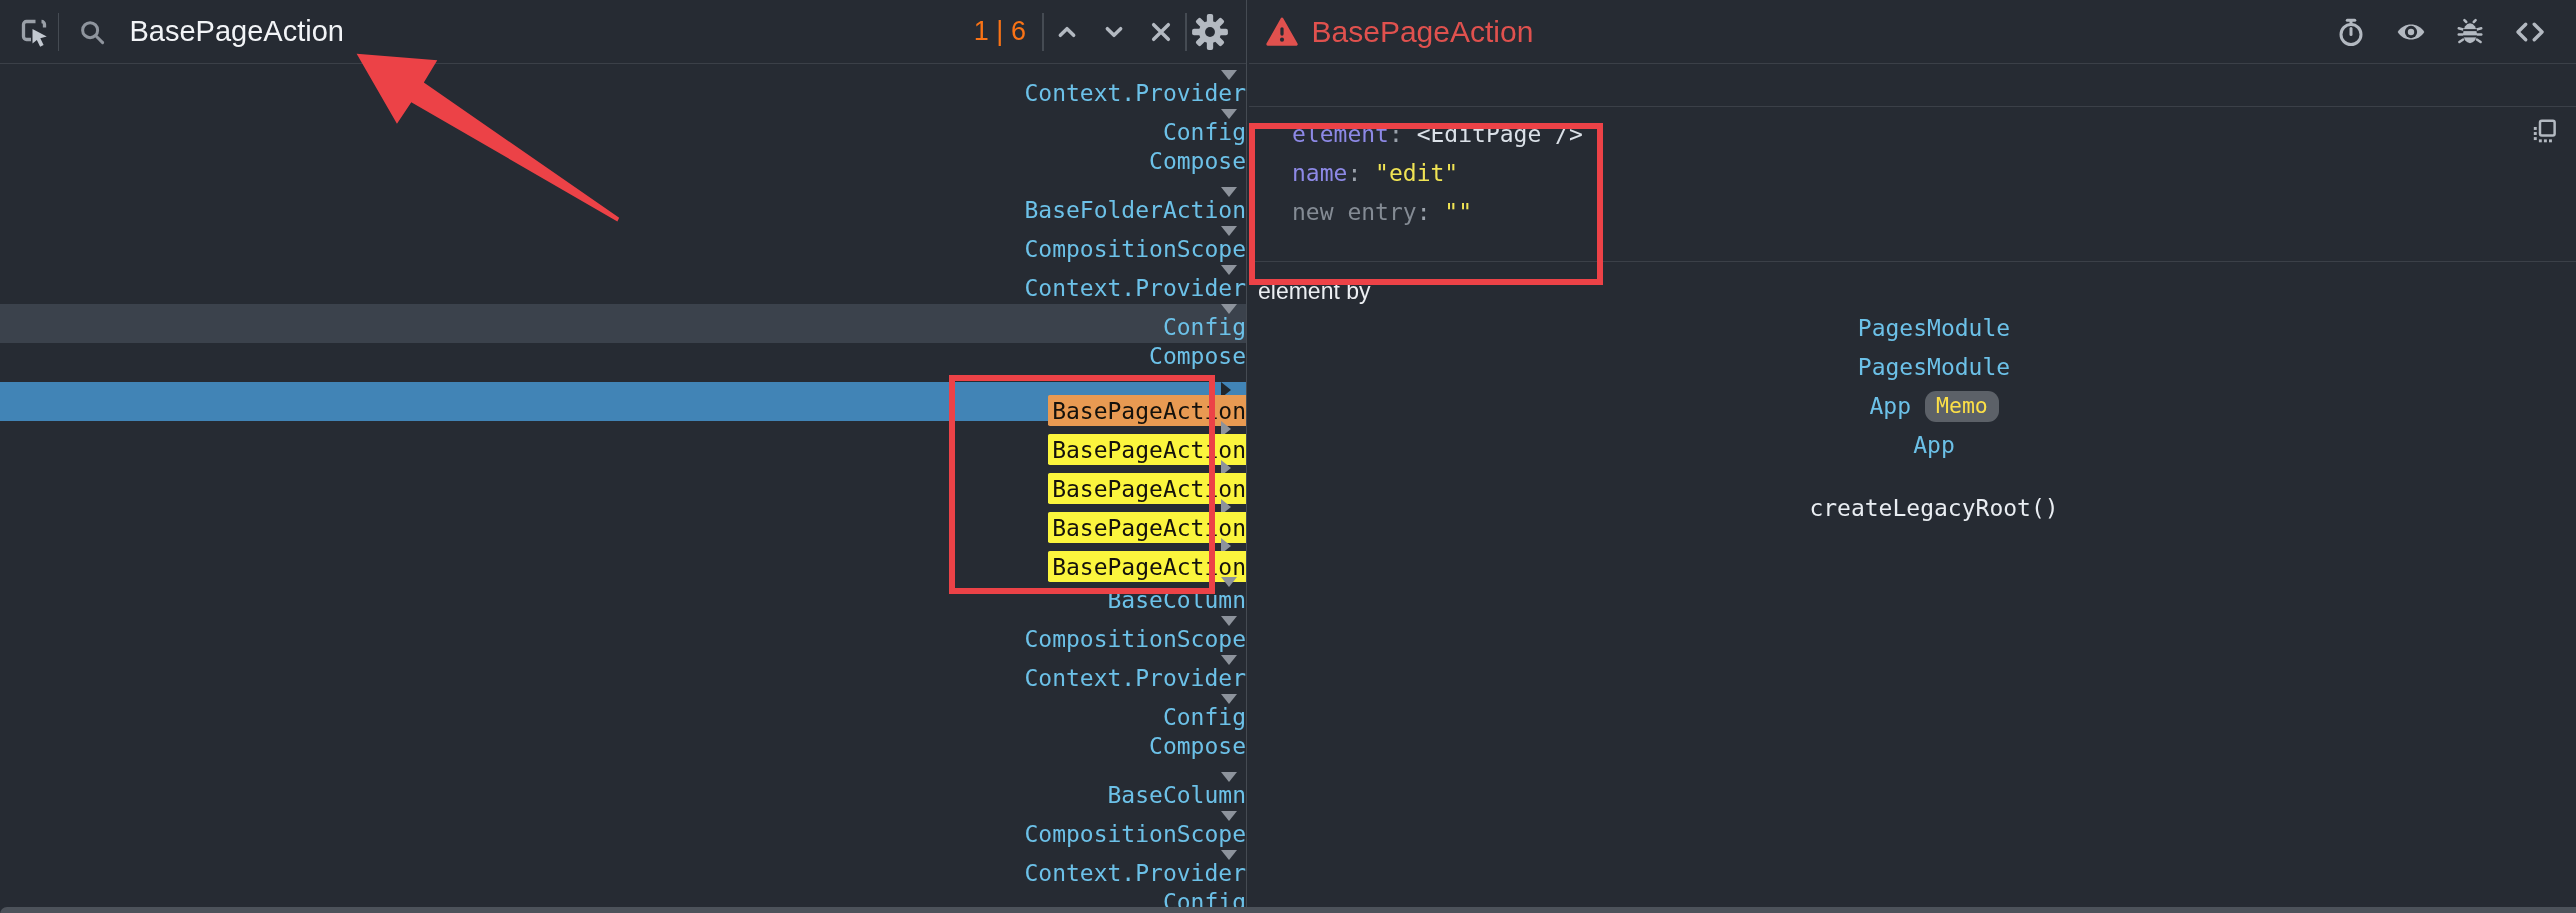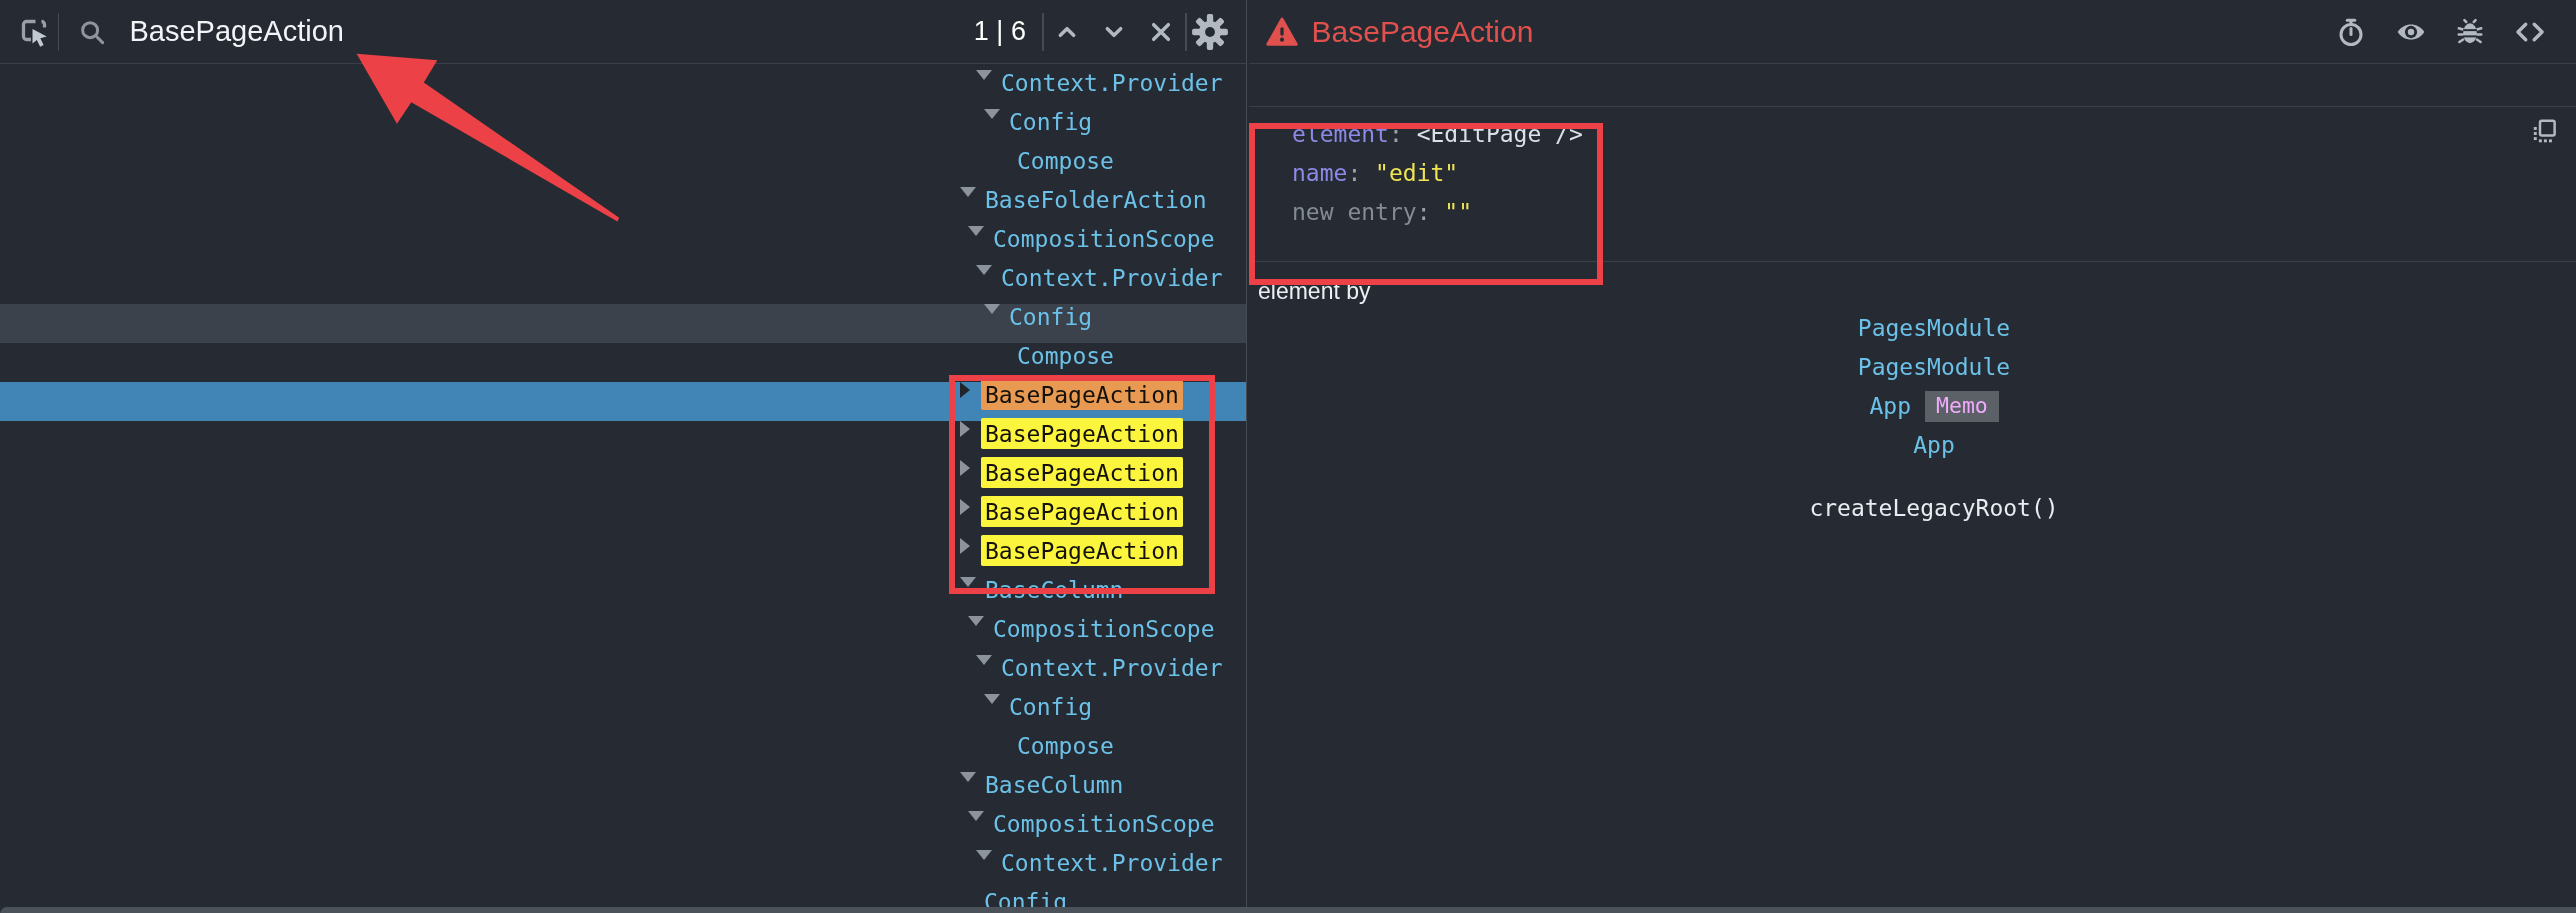--- a/index.html
+++ b/index.html
@@ -8,23 +8,23 @@
   
   .left{position:absolute;left:0;top:0;width:1247px;height:914px;border-right:1.8px solid #454b53;box-sizing:border-box;}
   .toolbar{height:64px;border-bottom:1.8px solid #3b4048;display:flex;align-items:center;box-sizing:border-box;}
   .tbtn{background:none;border:none;padding:0;display:flex;align-items:center;justify-content:center;
         width:47px;height:47px;cursor:pointer;}
   .vdiv{width:1.8px;height:38px;background:#454b53;flex:none;}
   .inspectbtn{margin-left:10.7px;}
   .searchicon{margin-left:18px;flex:none;display:flex;}
   .search{flex:1;min-width:0;background:transparent;border:none;outline:none;color:#f2f4f7;
           font:29px "Liberation Sans",sans-serif;margin-left:20px;}
-  .counter{color:#ffffff;font-size:27px;margin:12px 16px;flex:none;}
+  .counter{color:#f97316;font-size:27px;margin:12px 16px;flex:none;}
   .tree{position:absolute;left:0;top:66px;width:100%;height:840px;overflow:hidden;padding-top:3.6px;box-sizing:content-box;}
-  .trow{height:39px;display:flex;align-items:flex-start;font:23px "DejaVu Sans Mono",monospace;white-space:pre;cursor:pointer;}
+  .trow{height:39px;display:flex;align-items:flex-end;font:23px "DejaVu Sans Mono",monospace;white-space:pre;cursor:pointer;flex-direction:column;}
   .trow.hover{background:#3b424c;}
   .trow.selected{background:#4184b6;}
   .trislot{width:25px;flex:none;display:flex;align-items:center;}
   .tri-down{width:0;height:0;border-left:8px solid transparent;border-right:8px solid transparent;border-top:10px solid #8d939c;}
   .tri-right{width:0;height:0;border-top:8px solid transparent;border-bottom:8px solid transparent;border-left:10px solid #8d939c;}
   .tri-right.dark{border-left-color:#20262c;}
   .tlabel{color:#6cc1e8;}
   .tlabel.orange{color:#14110c;background:#e89a52;padding:2.7px 4.5px;margin:-2.7px -4.5px;border-radius:1.8px;}
   .tlabel.yellow{color:#14110c;background:#fbf53d;padding:2.7px 4.5px;margin:-2.7px -4.5px;border-radius:1.8px;}
   
@@ -39,22 +39,22 @@
   .pkey{color:#8d89e6;}
   .pkey.muted{color:#848b94;}
   .pcolon{color:#9aa1ab;}
   .pval.el{color:#dbe1e8;}
   .pval.str{color:#f0e454;}
   .copybtn{position:absolute;top:10.7px;right:18px;background:none;border:none;padding:0;cursor:pointer;display:flex;}
   .owners{padding:12.5px 0 0 0;}
   .orow{height:39px;display:flex;align-items:center;padding-left:43px;font:23px "DejaVu Sans Mono",monospace;white-space:pre;justify-content:center;}
   .olink{color:#6cc1e8;cursor:pointer;}
   .oplain{color:#e9edf2;margin-top:47px;}
-  .badge{margin-left:14.3px;background:#5c6168;color:#f0abfc;font:21.5px "DejaVu Sans Mono",monospace;
-         padding:2.7px 10.7px 3.6px;border-radius:0;}
+  .badge{margin-left:14.3px;background:#5c6168;color:#fde047;font:21.5px "DejaVu Sans Mono",monospace;
+         padding:2.7px 10.7px 3.6px;border-radius:11px;}
   
   .hscroll{position:absolute;left:0;bottom:0;width:100%;height:7.2px;background:#4c525a;border-radius:7.2px 0 0 0;}
   
   .annot-rect{position:absolute;border:6.3px solid #ec4247;box-sizing:border-box;pointer-events:none;}
   .box-tree{left:949px;top:375px;width:266px;height:219px;}
   .box-props{left:1249px;top:123px;width:354px;height:162px;}
   .annot-svg{position:absolute;left:0;top:0;pointer-events:none;}
   svg{display:block;}
 </style>
 </head>

